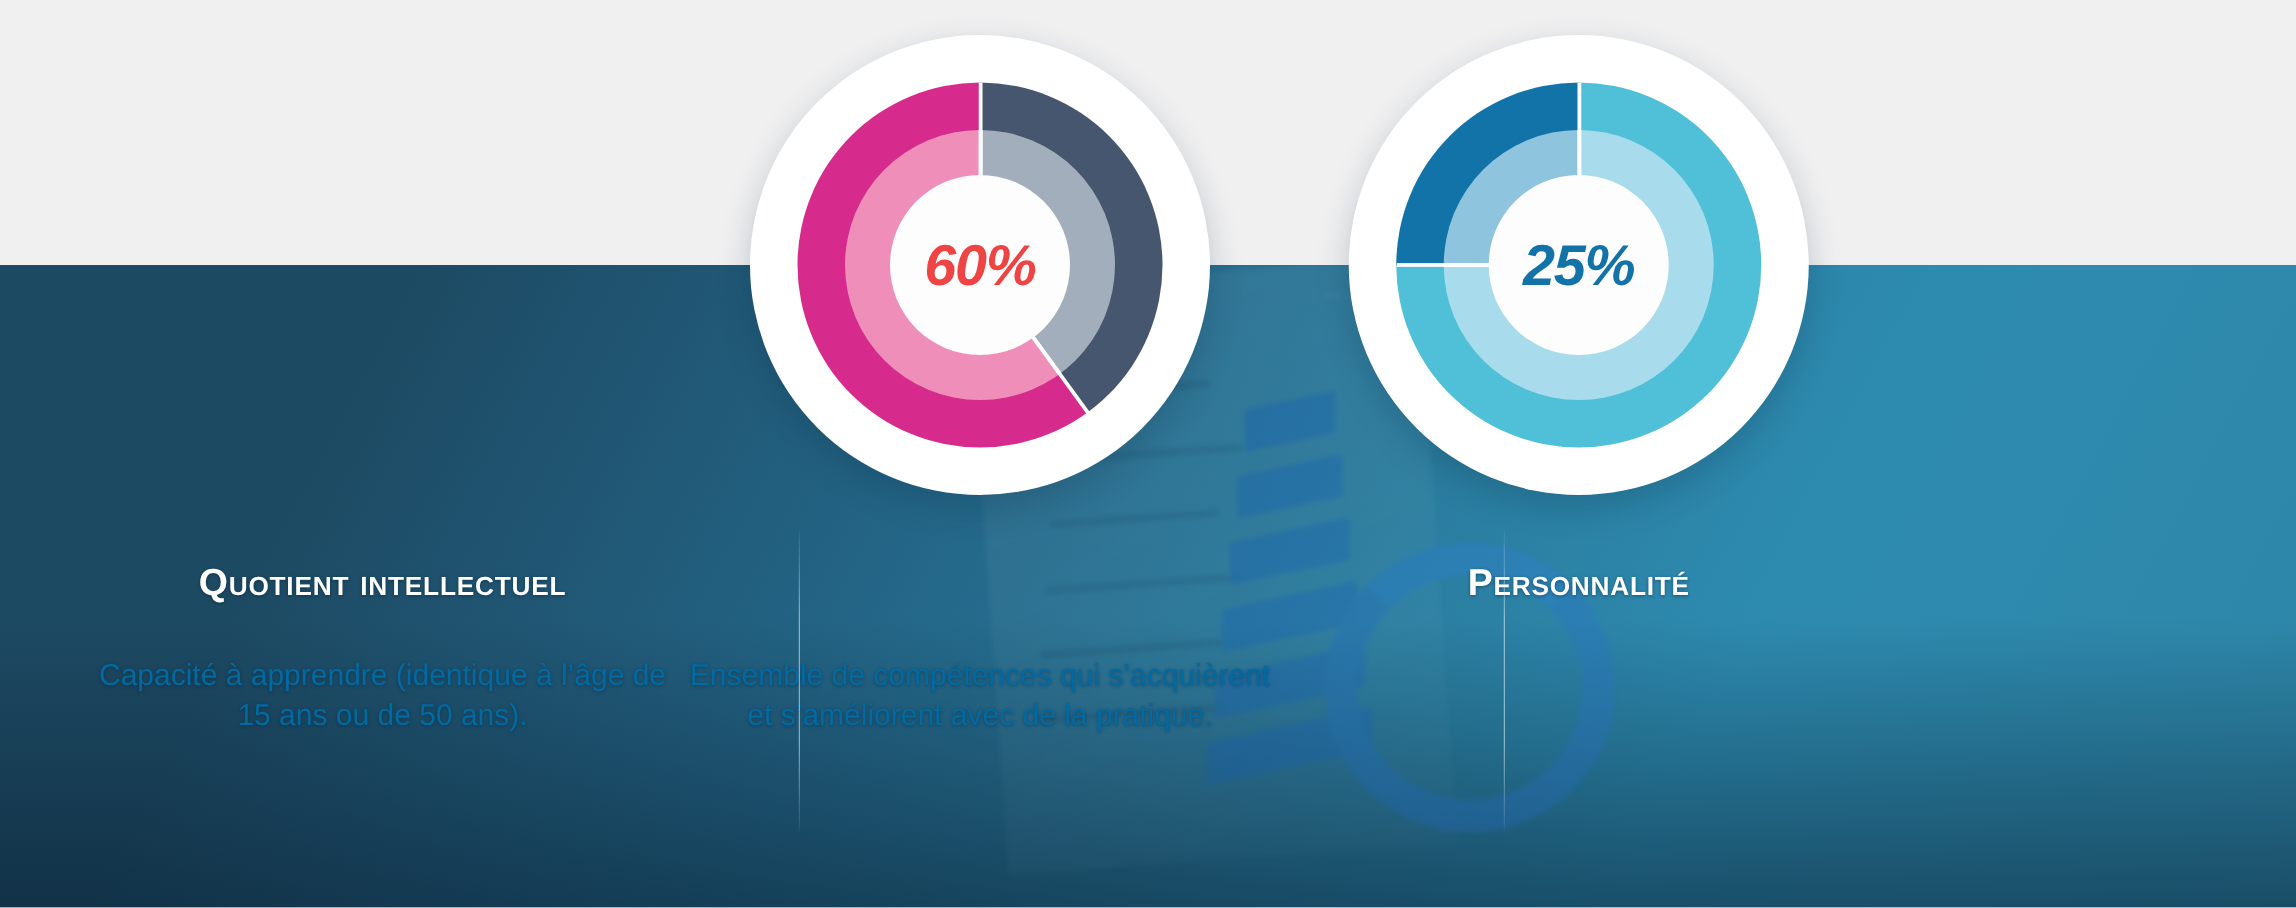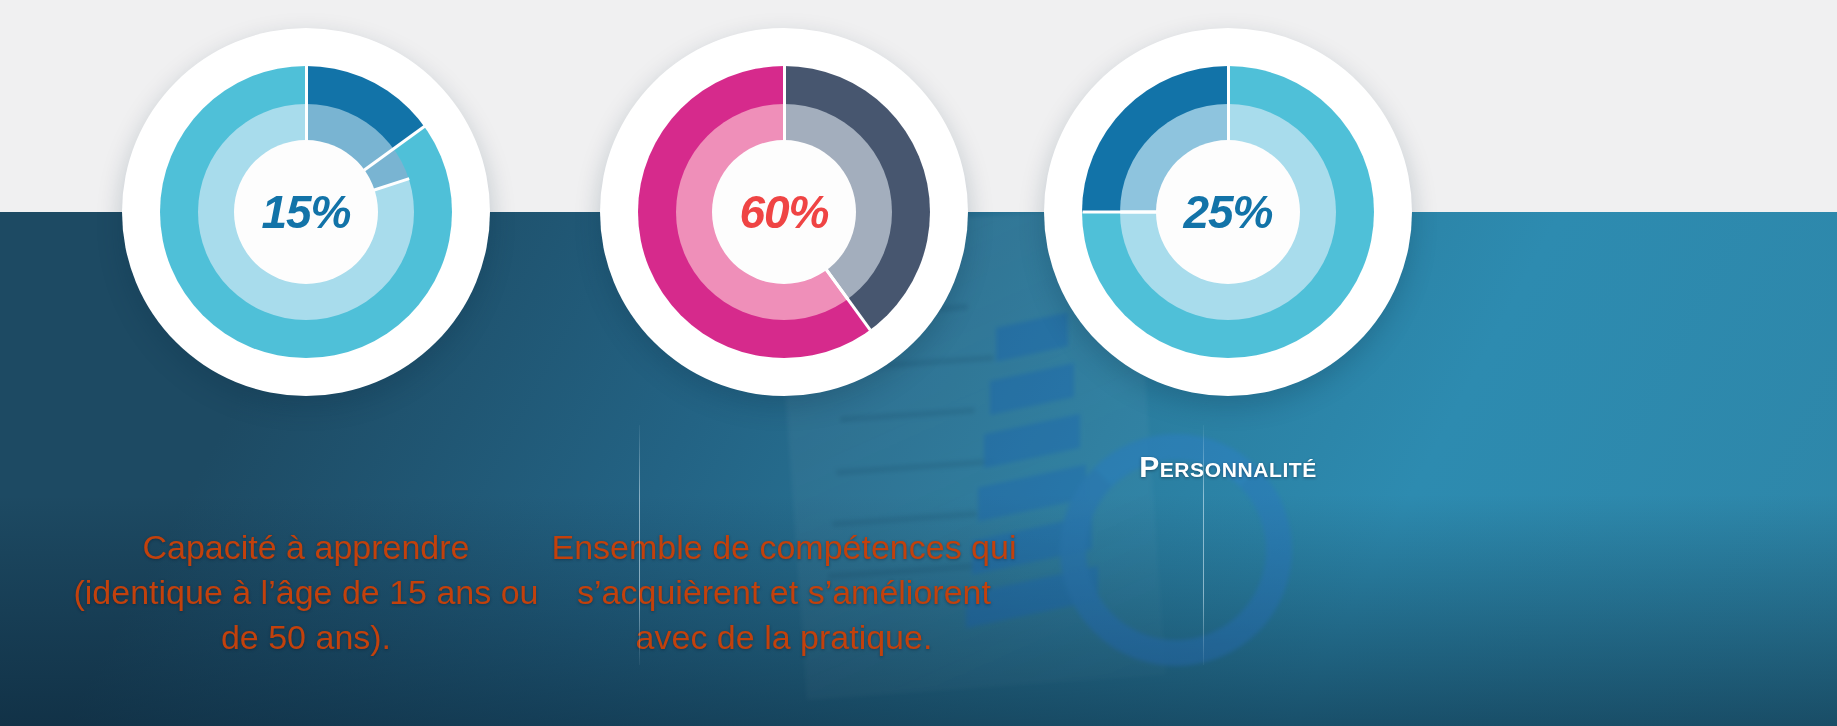--- a/index.html
+++ b/index.html
@@ -52,21 +52,21 @@
   .ghost-text{
     position:absolute;color:rgba(225,238,248,.55);font-size:13px;letter-spacing:.6px;
     white-space:nowrap;
   }
 
   
   .cards{position:absolute;left:0;top:0;width:1837px;height:726px;}
   .card{position:absolute;top:0;width:560px;height:726px;}
   .card.c0{left:26px;}
   .card.c1{left:504px;}
-  .card.c2{left:948px;text-decoration:underline;}
+  .card.c2{left:983px;text-decoration:underline;}
 
   .donut-wrap{position:absolute;left:50%;top:28px;transform:translateX(-50%);}
   .donut{
     position:relative;width:368px;height:368px;border-radius:50%;
     background:#ffffff;
     box-shadow:0 10px 26px rgba(10,40,62,.22);
   }
   .ring-outer{
     position:absolute;left:38px;top:38px;width:292px;height:292px;border-radius:50%;
   }
@@ -88,21 +88,21 @@
 
   
   .title{
     position:absolute;left:0;right:0;top:450px;text-align:center;
     color:#ffffff;font-size:30px;font-weight:bold;
     font-variant:small-caps;letter-spacing:.6px;
     text-shadow:0 1px 3px rgba(0,25,45,.45);
   }
   .desc{
     position:absolute;left:42px;right:42px;top:525px;text-align:center;
-    color:#c2410c;font-size:34px;line-height:1.32;font-weight:400;
+    color:#0369a1;font-size:24px;line-height:1.32;font-weight:400;
     text-shadow:0 1px 3px rgba(0,25,45,.40);
   }
   .divider{
     position:absolute;top:425px;width:1px;height:240px;
     background:linear-gradient(180deg,rgba(220,240,250,.05),rgba(220,240,250,.55) 30%,rgba(220,240,250,.55) 70%,rgba(220,240,250,.05));
   }
   .divider.d1{left:639px;}
   .divider.d2{left:1203px;}
 </style>
 </head>
@@ -127,33 +127,21 @@
     <div class="bar" style="left:218px;top:264px;width:108px;height:34px;"></div>
     <div class="bar" style="left:212px;top:316px;width:120px;height:34px;"></div>
     <div class="bar" style="left:206px;top:368px;width:132px;height:34px;"></div>
     <div class="ring-ghost"></div>
     <div class="ghost-text" style="left:300px;top:16px;">— — — — —</div>
   </div>
 
   <div class="cards">
 
     <div class="card c0">
-      <div class="donut-wrap">
-        <div class="donut">
-          <div class="ring-outer" style="background:conic-gradient(from 0deg,#1273a8 0deg 54deg,#4fc0d8 54deg 360deg);"></div>
-          <div class="ring-inner" style="background:conic-gradient(from 0deg,#79b4d2 0deg 72deg,#a8dcec 72deg 360deg);"></div>
-          <div class="tick" style="transform:rotate(0deg);"></div>
-          <div class="tick" style="transform:rotate(54deg);"></div>
-          <div class="tick i" style="transform:rotate(0deg);"></div>
-          <div class="tick i" style="transform:rotate(72deg);"></div>
-          <div class="hole">
-            <span class="pct" style="color:#1273a8;">15%</span>
-          </div>
-        </div>
-      </div>
+      <div class="title">Quotient intellectuel</div>
       <div class="desc">Capacité à apprendre (identique à l’âge de 15 ans ou de 50 ans).</div>
     </div>
 
     <div class="card c1">
       <div class="donut-wrap">
         <div class="donut">
           <div class="ring-outer" style="background:conic-gradient(from 0deg,#47566f 0deg 144deg,#d62a8c 144deg 360deg);"></div>
           <div class="ring-inner" style="background:conic-gradient(from 0deg,#a3aebd 0deg 144deg,#ef8fb9 144deg 360deg);"></div>
           <div class="tick" style="transform:rotate(144deg);"></div>
           <div class="tick" style="transform:rotate(0deg);"></div>

